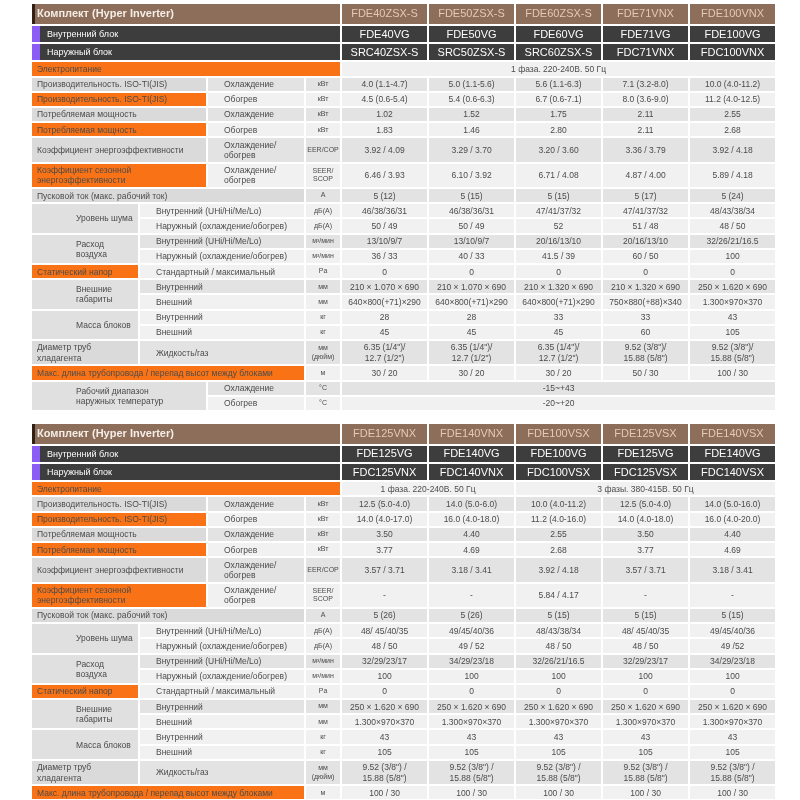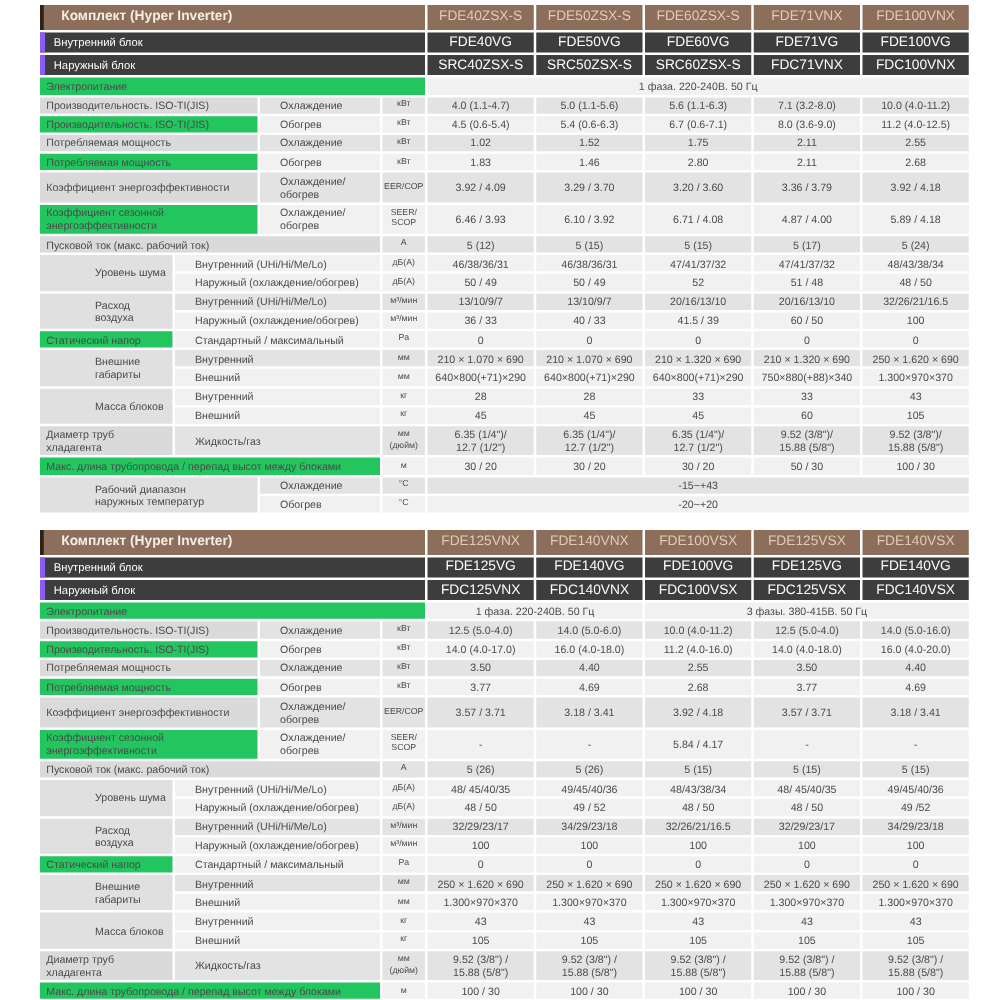--- a/index.html
+++ b/index.html
@@ -6,27 +6,27 @@
   body{width:800px;height:800px;overflow:hidden;font-family:"Liberation Sans",sans-serif;}
   table.t{border-collapse:separate;border-spacing:2px;table-layout:fixed;width:747px;margin-left:30px;}
   #t0{margin-top:2px;}
   #t1{margin-top:10px;}
   td{font-family:"Liberation Sans",sans-serif;font-size:8.5px;line-height:1.2;color:#4b4b4b;
      text-align:center;padding:1.5px 2px;vertical-align:middle;overflow:hidden;white-space:pre-line;}
   td.lab{text-align:left;padding-left:5px;}
   td.sub{text-align:left;padding-left:16px;}
   td.unit{font-size:7px;padding-left:0;padding-right:0;}
   .kit td{background:#8c6e5b;color:#e5c9b5;font-size:11px;height:17px;}
-  .kit td.lab{color:#f5ede6;font-size:11px;font-weight:bold;border-left:3px solid #332015;padding-left:14px;}
+  .kit td.lab{color:#f5ede6;font-size:11px;font-weight:bold;border-left:3px solid #332015;padding-left:2px;}
   .blk td{background:#3e3d3e;color:#fdfdfd;font-size:11px;height:12px;}
-  .blk td.lab{border-left:4px solid #8b5cf6;font-size:9px;padding-left:7px;}
+  .blk td.lab{border-left:8px solid #8b5cf6;font-size:9px;padding-left:7px;}
   tr.ra td{background:#e3e3e3;}
   tr.ra td.lab{background:#dadada;}
   tr.rb td{background:#f1f1f1;}
-  tr.rb td.lab{background:#22c55e;}
+  tr.rb td.lab{background:#f97316;}
   td.gl{background:#e0e0e0 !important;padding-left:44px;}
 </style>
 </head>
 <body>
 
 <table class="t" id="t0">
   <colgroup>
     <col style="width:106px">
       <col style="width:66px">
       <col style="width:96px">

